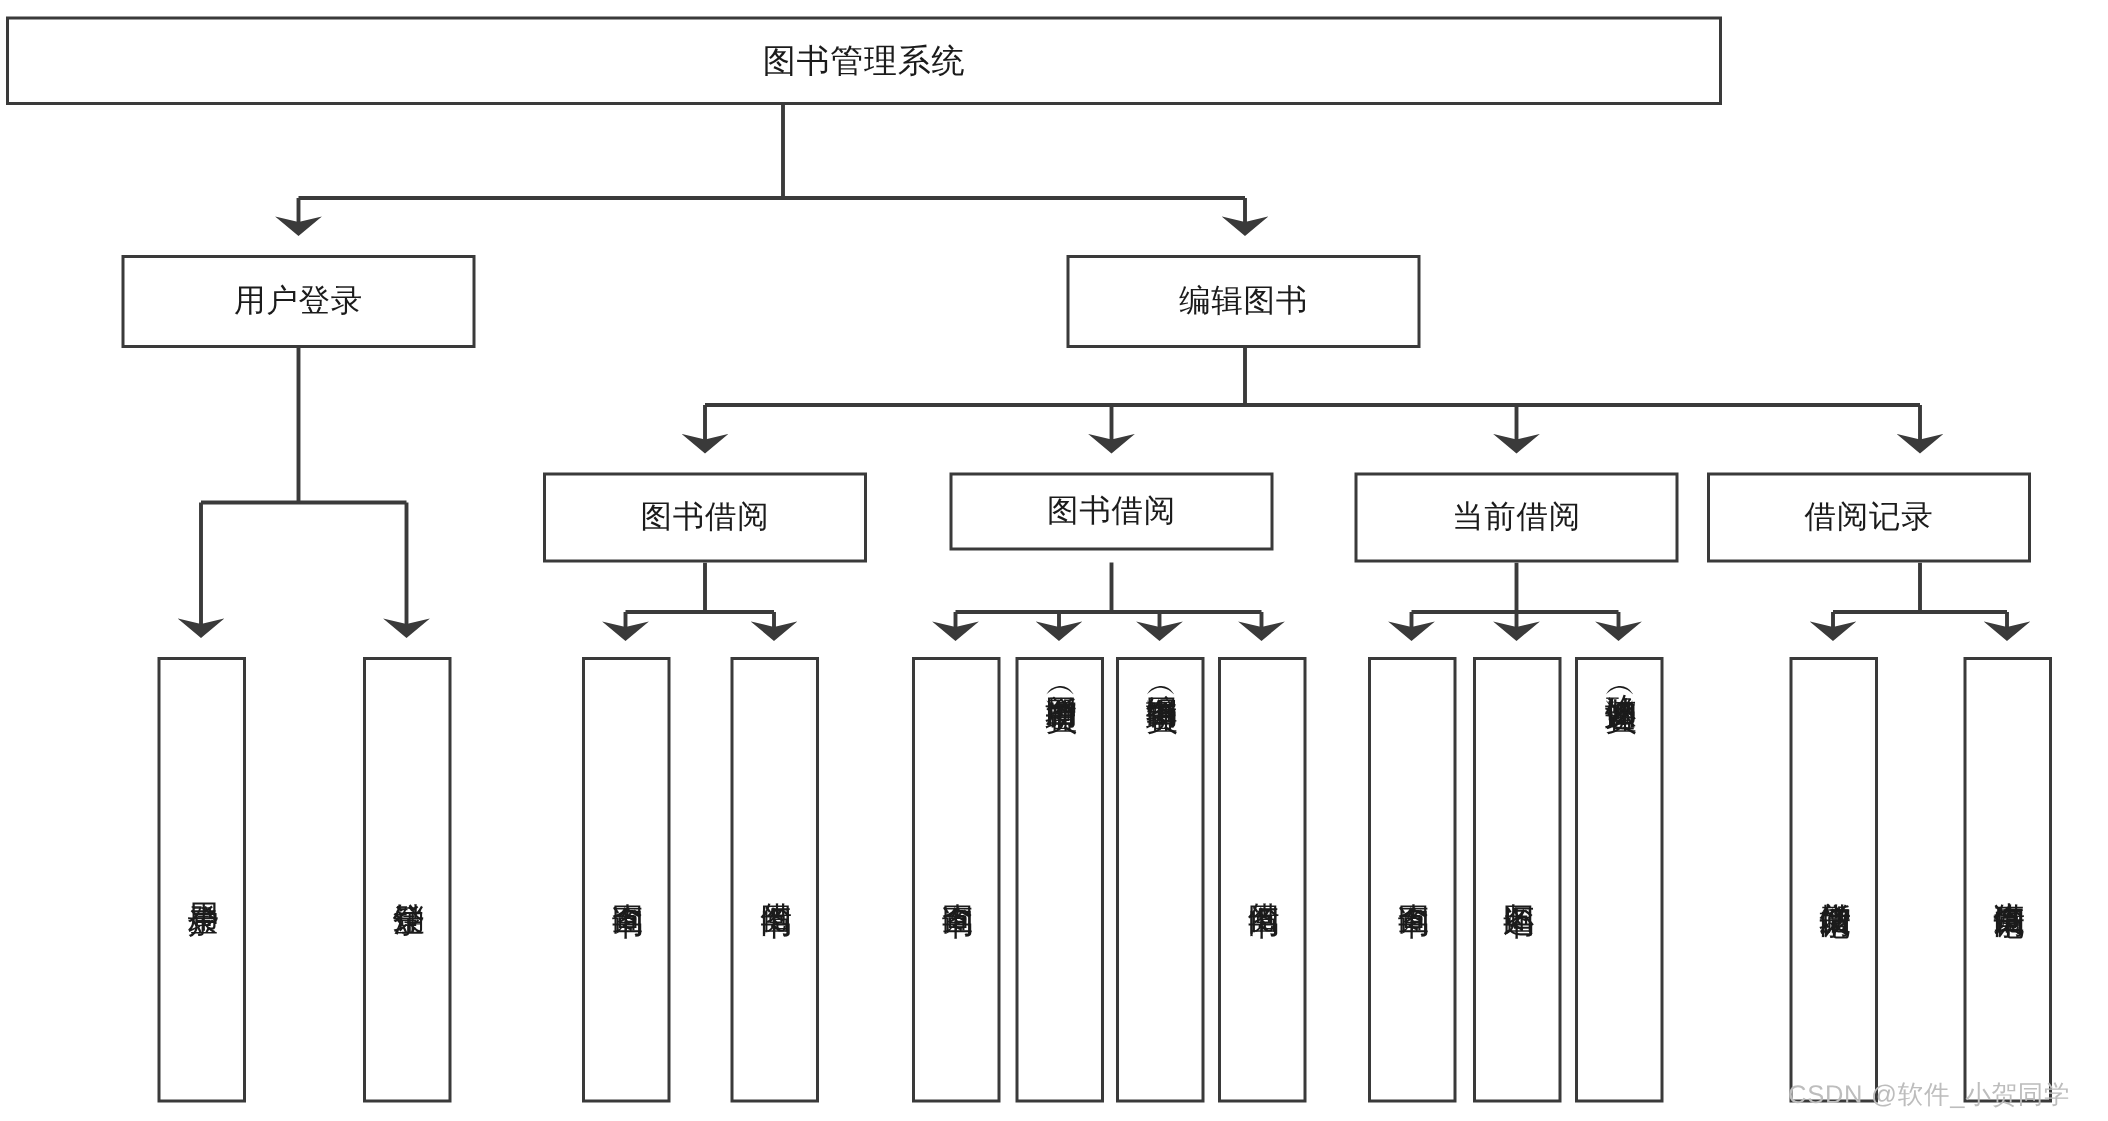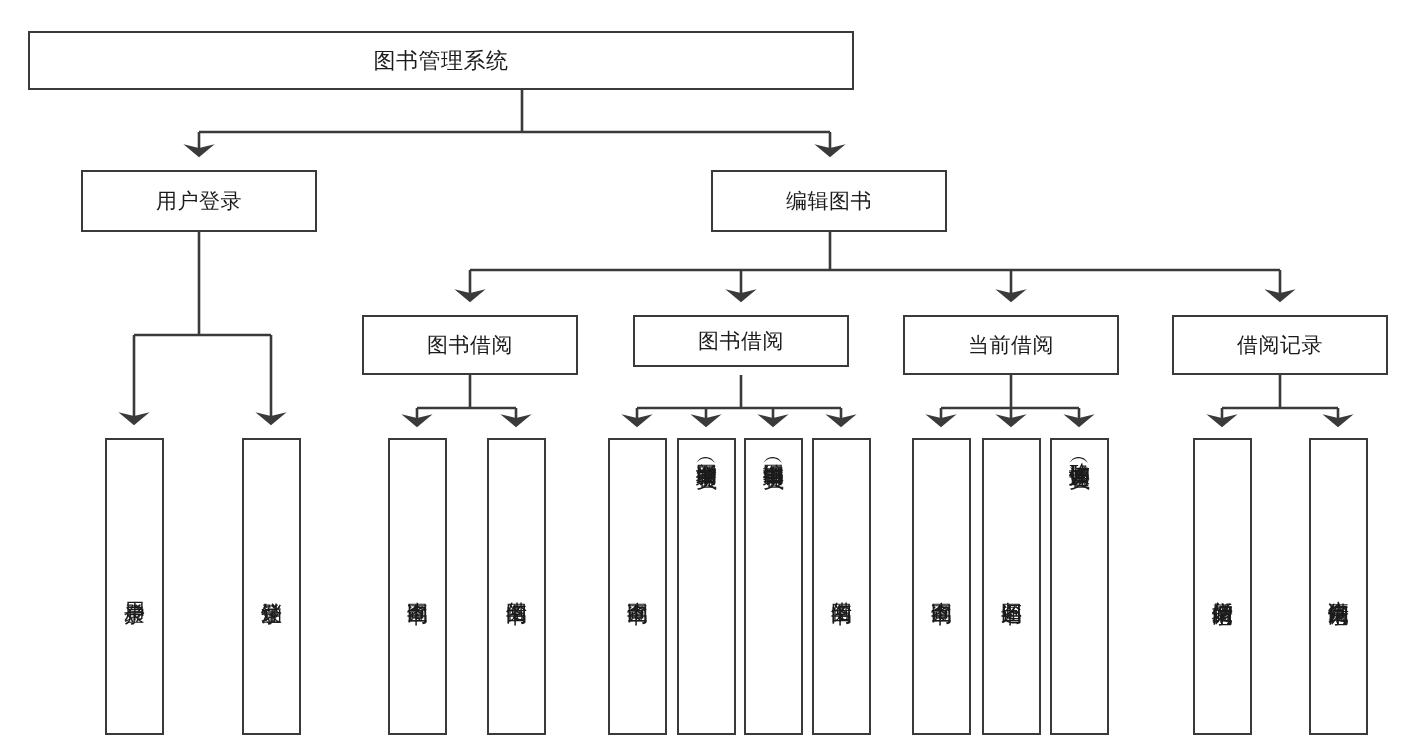--- a/index.html
+++ b/index.html
@@ -122,41 +122,41 @@
       <path d="M1011,408 L1011,420" marker-end="url(#arrow)"></path>
       <path d="M1079,408 L1079,420" marker-end="url(#arrow)"></path>
 
       <path d="M1280,375 L1280,408"></path>
       <path d="M1222,408 L1338,408"></path>
       <path d="M1222,408 L1222,420" marker-end="url(#arrow)"></path>
       <path d="M1338,408 L1338,420" marker-end="url(#arrow)"></path>
     </g>
   </svg>
 
-  <div class="node horiz root" style="left:28px;top:11px;width:826px;height:59px;margin-top:20px;">
+  <div class="node horiz root" style="left:4px;top:11px;width:1144px;height:59px;">
     <span class="label">图书管理系统</span>
   </div>
 
   <div class="node horiz" style="left:81px;top:170px;width:236px;height:62px;">
     <span class="label">用户登录</span>
   </div>
   <div class="node horiz" style="left:711px;top:170px;width:236px;height:62px;">
     <span class="label">编辑图书</span>
   </div>
 
   <div class="node horiz" style="left:362px;top:315px;width:216px;height:60px;">
     <span class="label">图书借阅</span>
   </div>
   <div class="node horiz" style="left:633px;top:315px;width:216px;height:52px;">
     <span class="label">图书借阅</span>
   </div>
   <div class="node horiz" style="left:903px;top:315px;width:216px;height:60px;">
     <span class="label">当前借阅</span>
   </div>
-  <div class="node horiz" style="left:1172px;top:315px;width:216px;height:60px;">
+  <div class="node horiz" style="left:1138px;top:315px;width:216px;height:60px;">
     <span class="label">借阅记录</span>
   </div>
 
   <div class="node vert mid" style="left:105px;top:438px;width:59px;height:297px;">
     <span class="label">用户登录</span>
   </div>
   <div class="node vert mid" style="left:242px;top:438px;width:59px;height:297px;">
     <span class="label">注销登录</span>
   </div>
 
@@ -190,14 +190,15 @@
     <span class="label">确认归还（管理员）</span>
   </div>
 
   <div class="node vert mid" style="left:1193px;top:438px;width:59px;height:297px;">
     <span class="label">新增借阅记录</span>
   </div>
   <div class="node vert mid" style="left:1309px;top:438px;width:59px;height:297px;">
     <span class="label">查询借阅记录</span>
   </div>
 
+  <div class="watermark" style="left:1192px;top:718px;">CSDN @软件_小贺同学</div>
 
 </div>
 
 </body></html>

